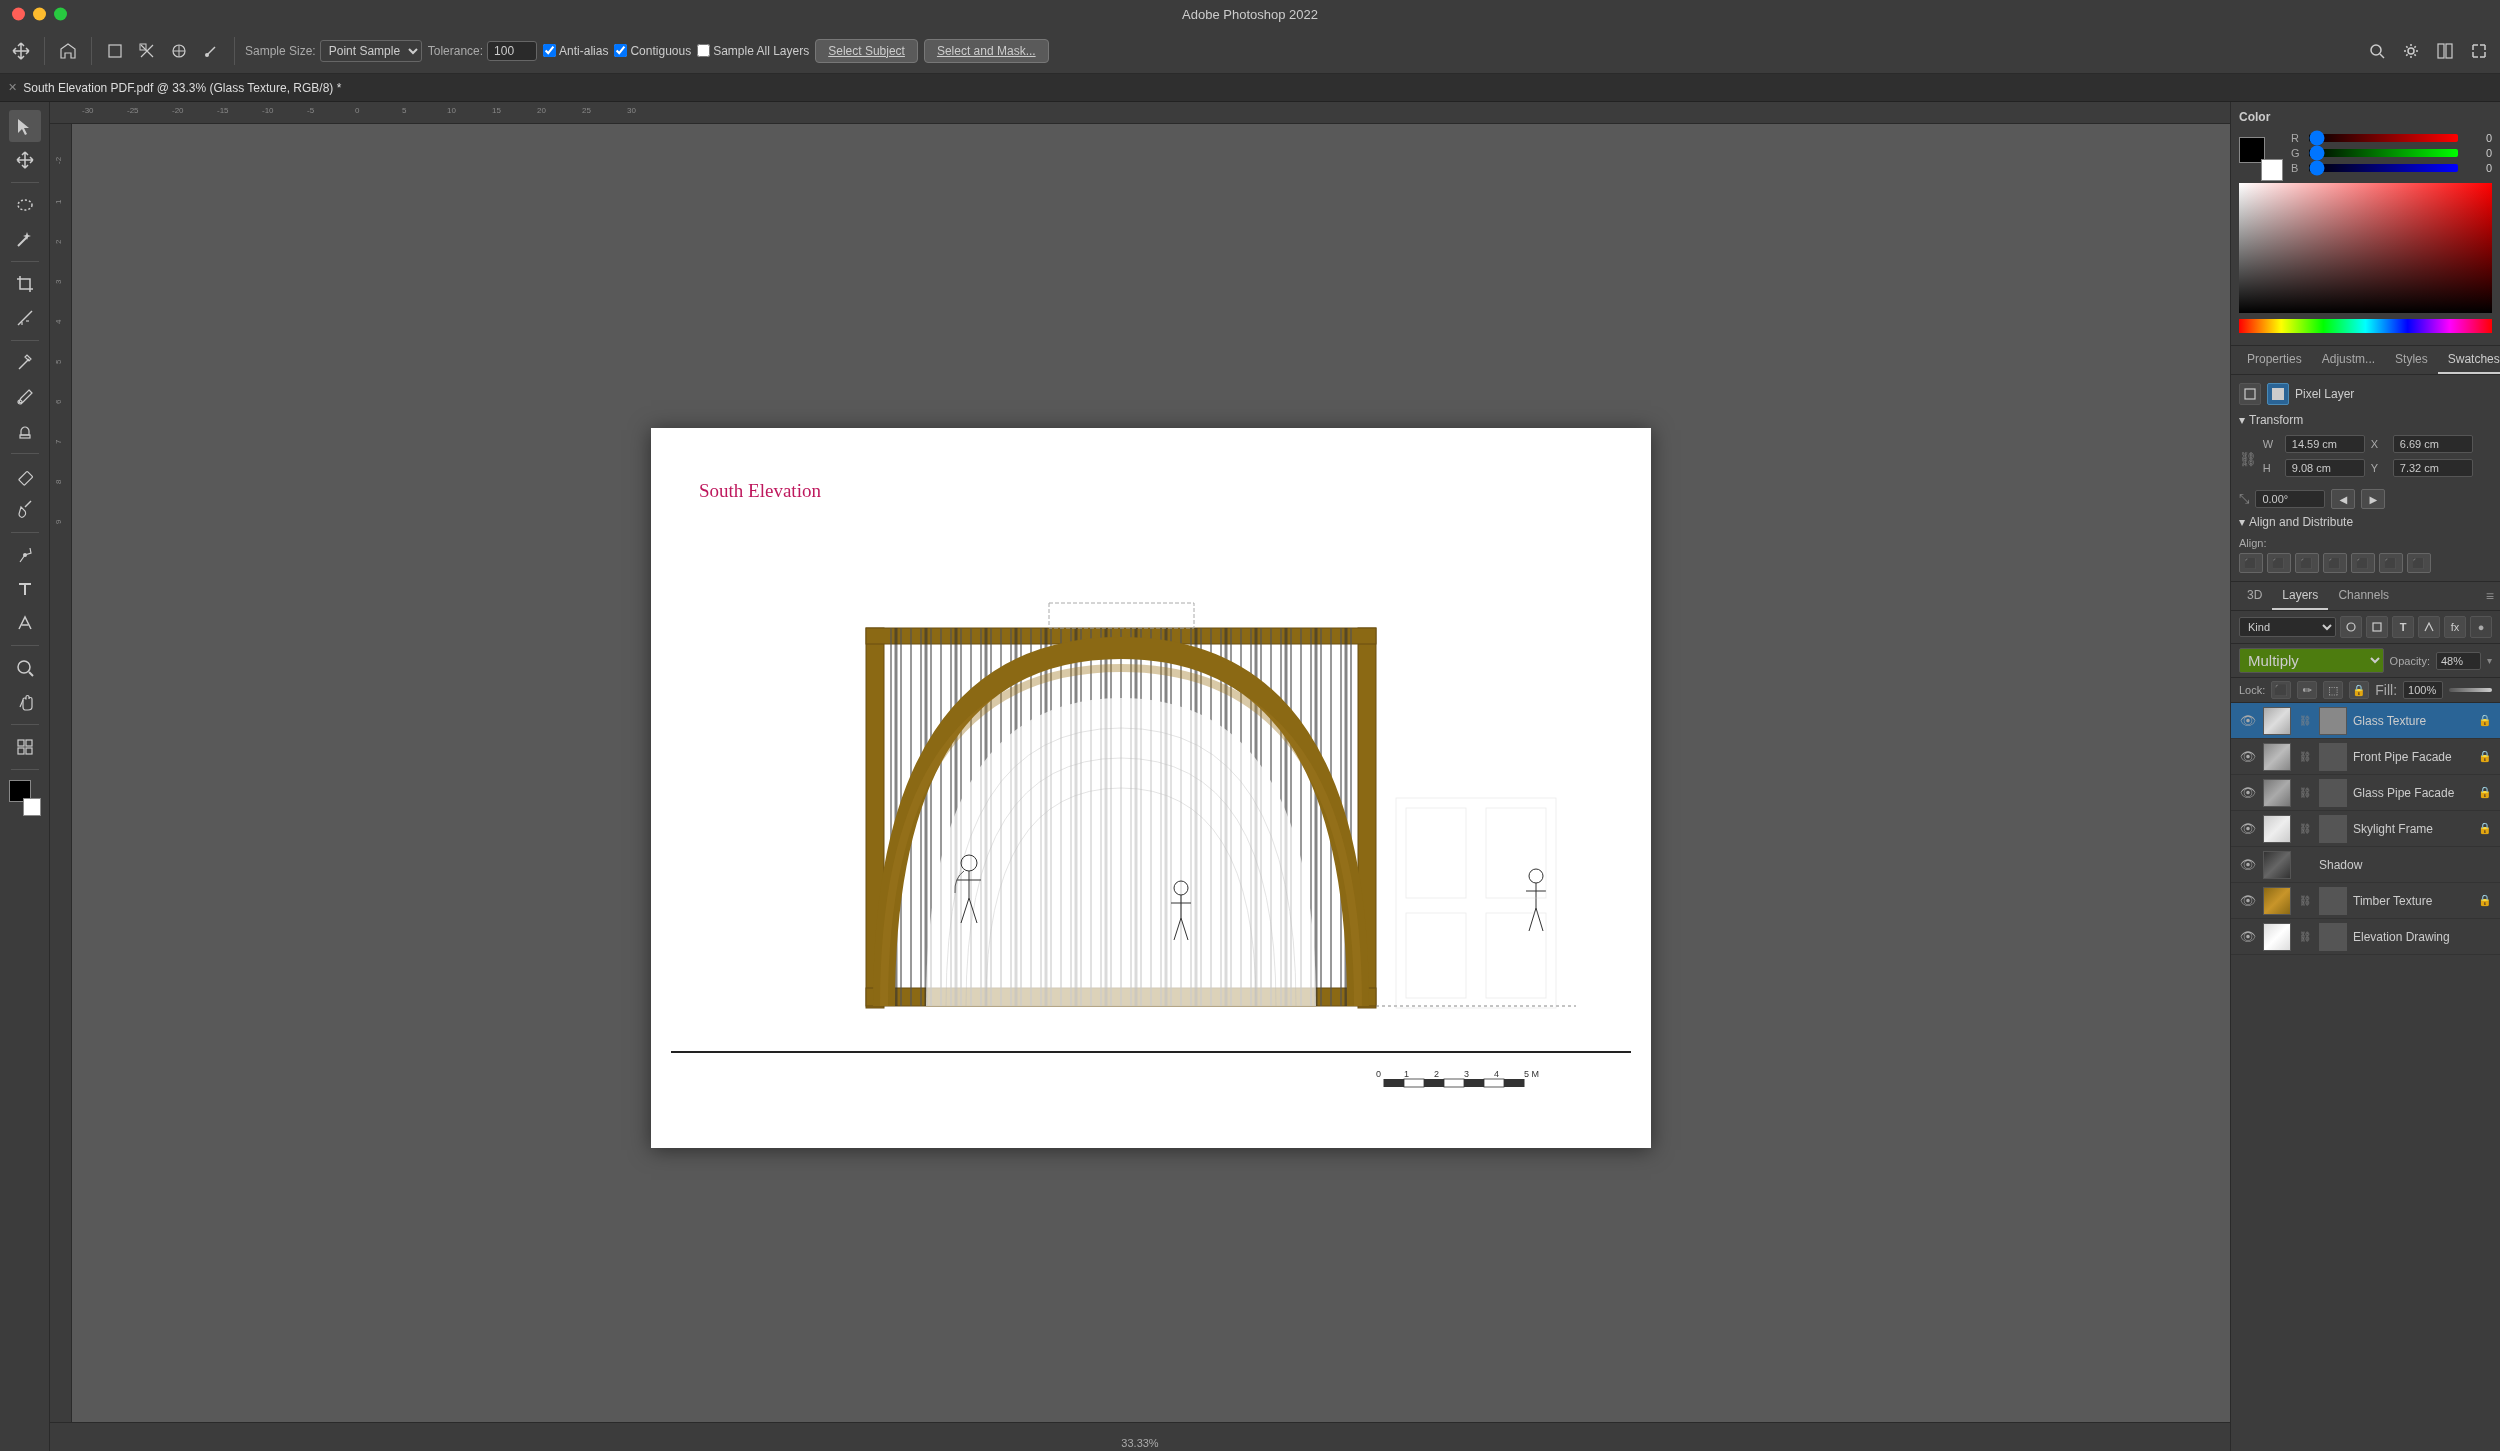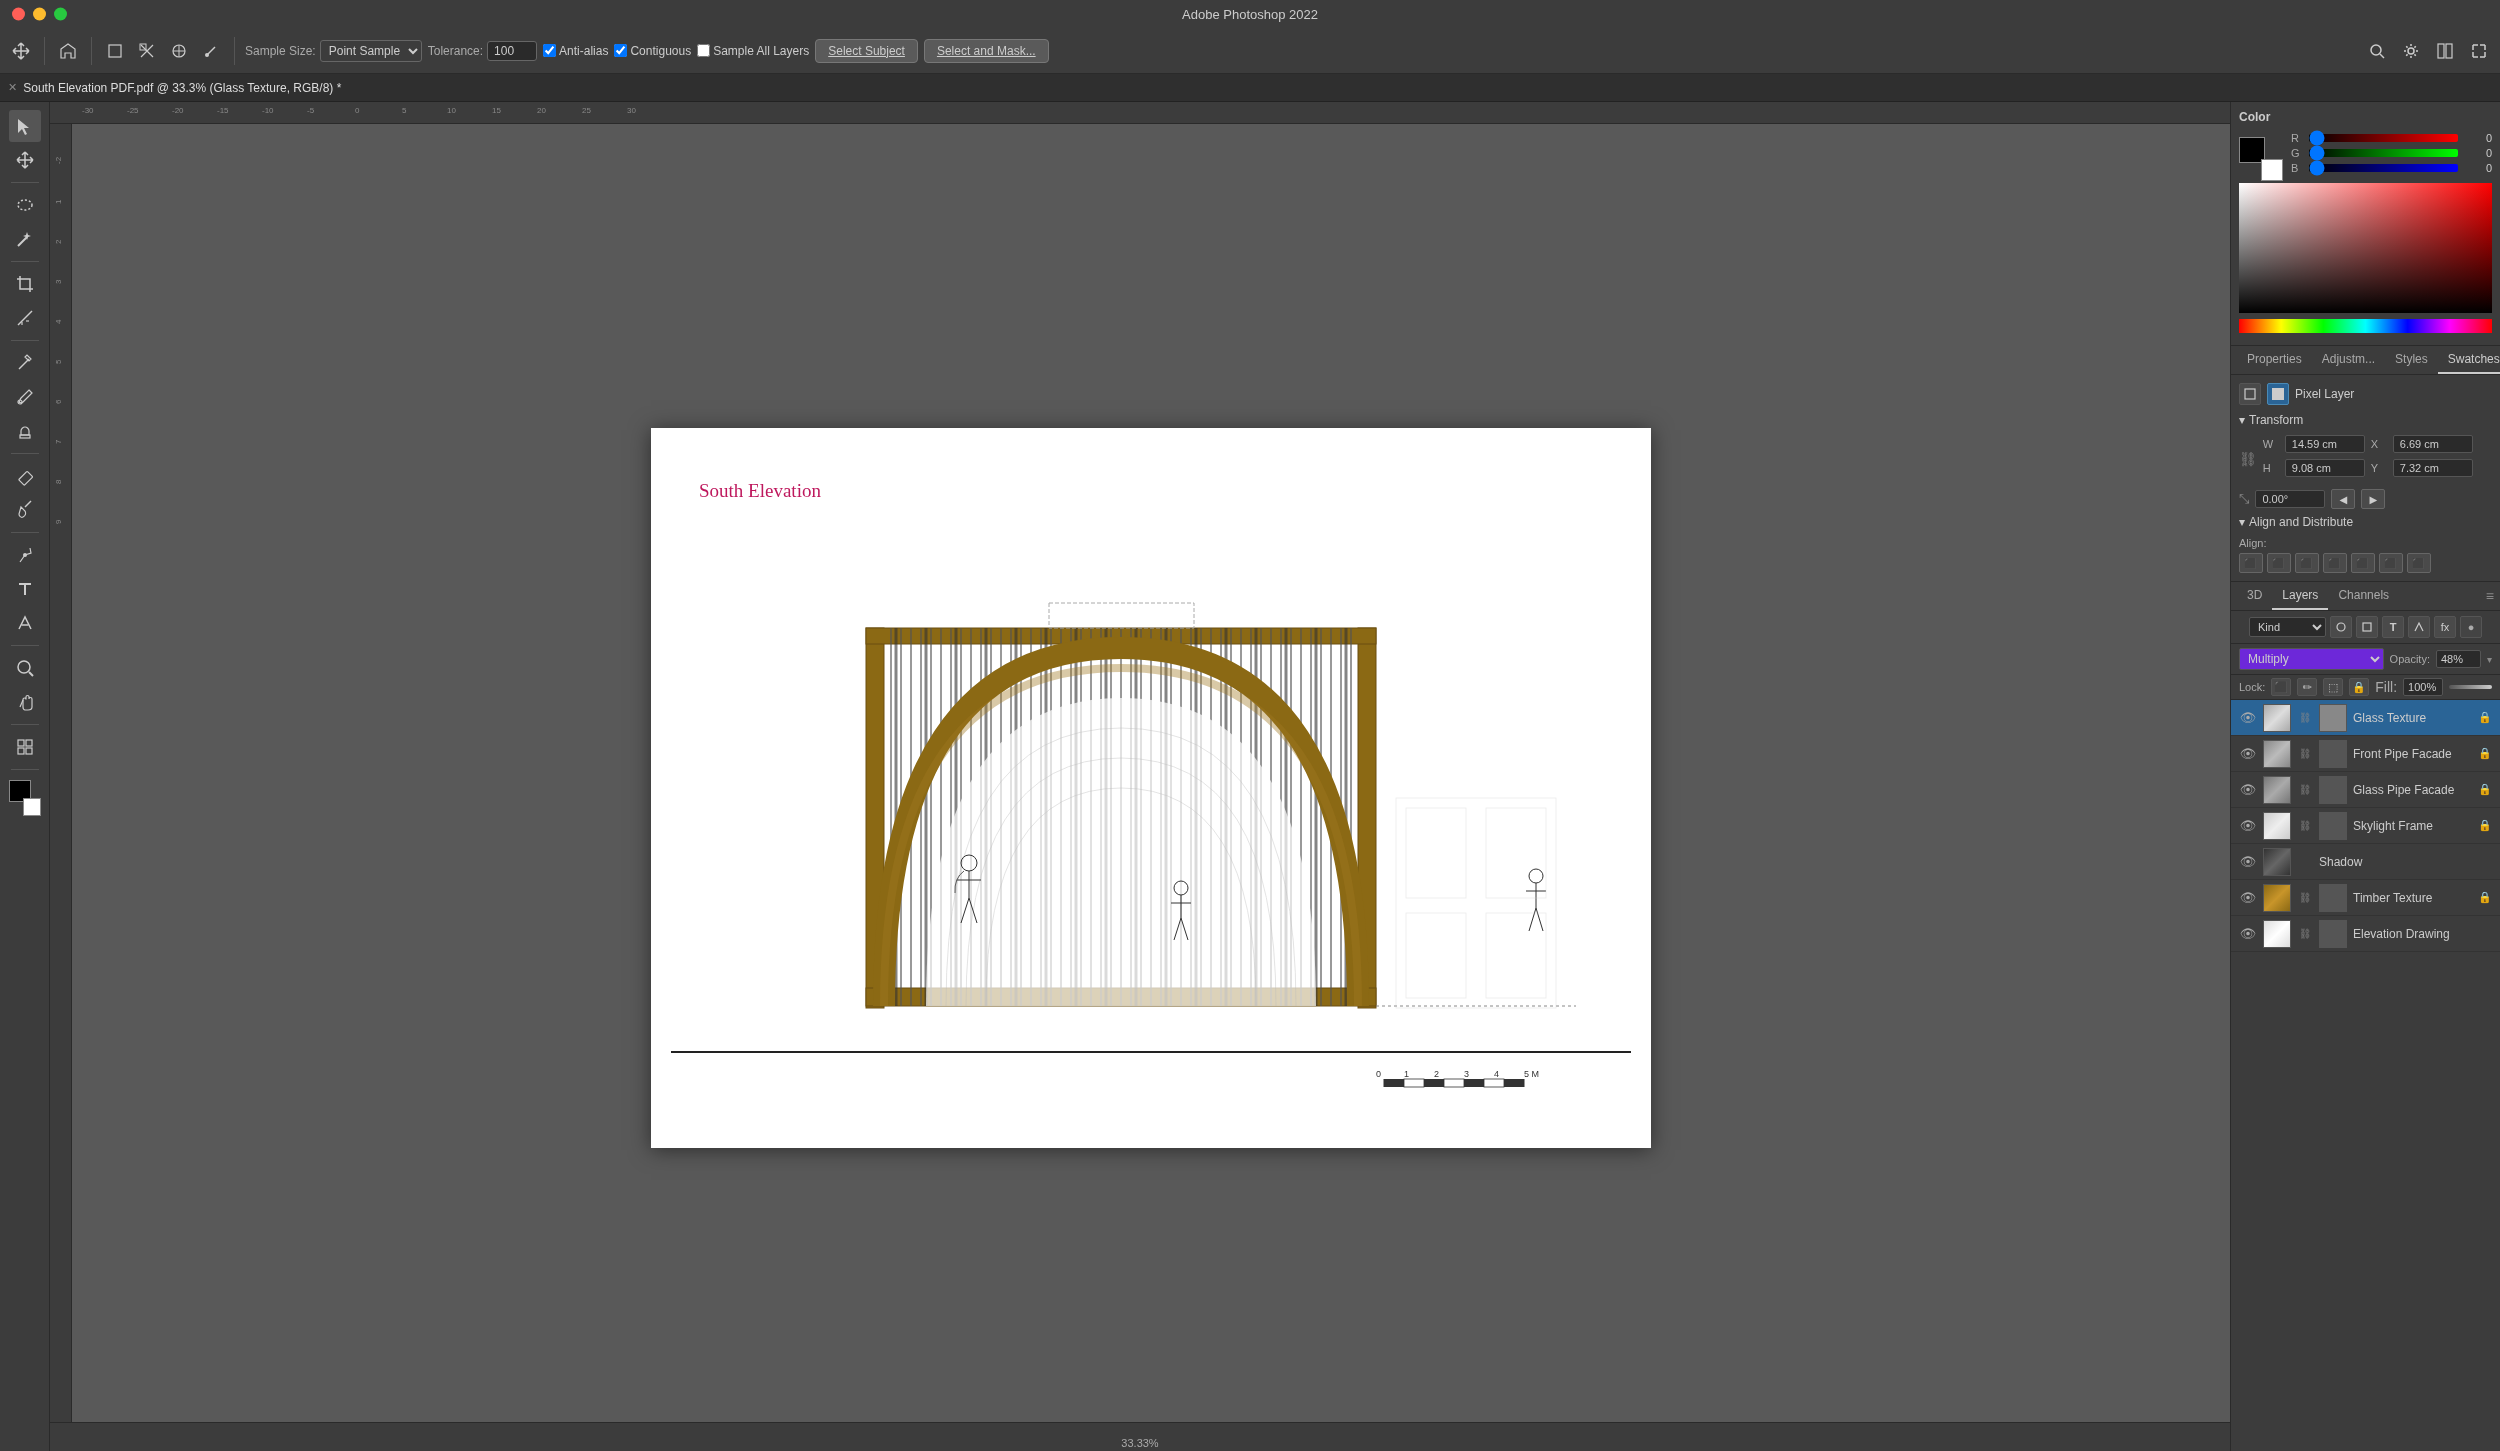--- a/index.html
+++ b/index.html
@@ -255,43 +255,43 @@
       padding: 0 6px; align-items: center;
     }
     .layers-tab {
       padding: 6px 10px; font-size: 12px; color: #aaa;
       cursor: pointer; border-bottom: 2px solid transparent;
     }
     .layers-tab.active { color: #ccc; border-bottom-color: #ccc; }
     .layers-collapse { margin-left: auto; color: #888; cursor: pointer; font-size: 14px; }
 
     .layers-toolbar {
-      padding: 5px 18px;
+      padding: 5px 8px;
       display: flex; gap: 4px; align-items: center;
       border-bottom: 1px solid #2a2a2a;
     }
     .layers-filter-select {
       background: #2a2a2a; border: 1px solid #555; color: #ccc;
       padding: 2px 4px; font-size: 11px; border-radius: 2px; flex: 1;
     }
     .layers-toolbar-icon {
       width: 22px; height: 22px;
       background: #4a4a4a; border: 1px solid #555;
       display: flex; align-items: center; justify-content: center;
       cursor: pointer; border-radius: 2px; color: #ccc; font-size: 11px;
     }
 
     .layers-blend-row {
       padding: 4px 8px;
       display: flex; gap: 6px; align-items: center;
       border-bottom: 1px solid #2a2a2a;
     }
     .blend-select {
-      background: #6d28d9; border: 1px solid #555; color: #ccc;
-      padding: 2px 4px; font-size: 12px; border-radius: 2px; flex: 1;
+      background: #4d7c0f; border: 1px solid #555; color: #ccc;
+      padding: 2px 4px; font-size: 15px; border-radius: 2px; flex: 1;
     }
     .opacity-label { font-size: 11px; color: #aaa; }
     .opacity-input {
       background: #2a2a2a; border: 1px solid #555; color: #ccc;
       padding: 2px 4px; font-size: 11px; border-radius: 2px; width: 45px;
     }
     .opacity-arrow { color: #888; font-size: 10px; cursor: pointer; }
 
     .lock-row {
       padding: 3px 8px;

